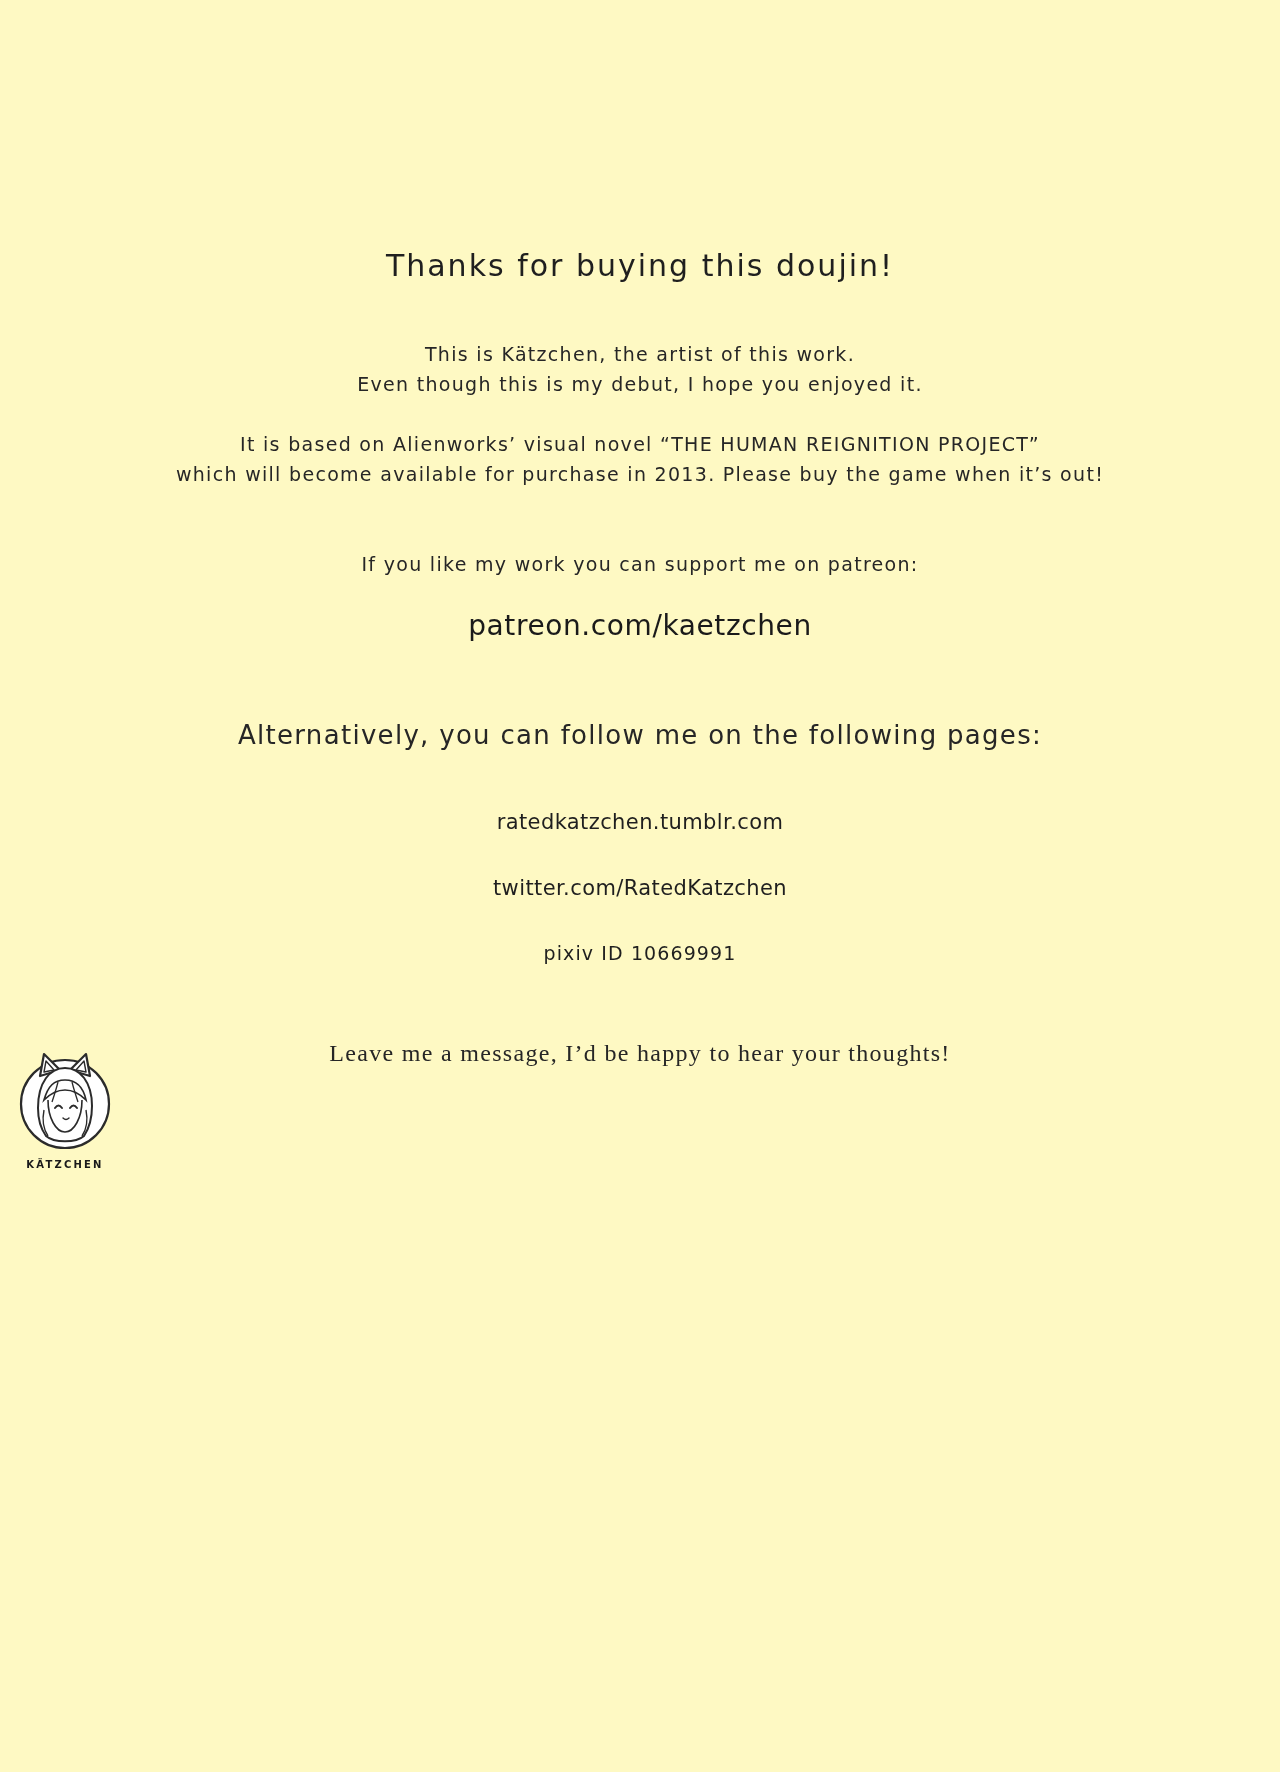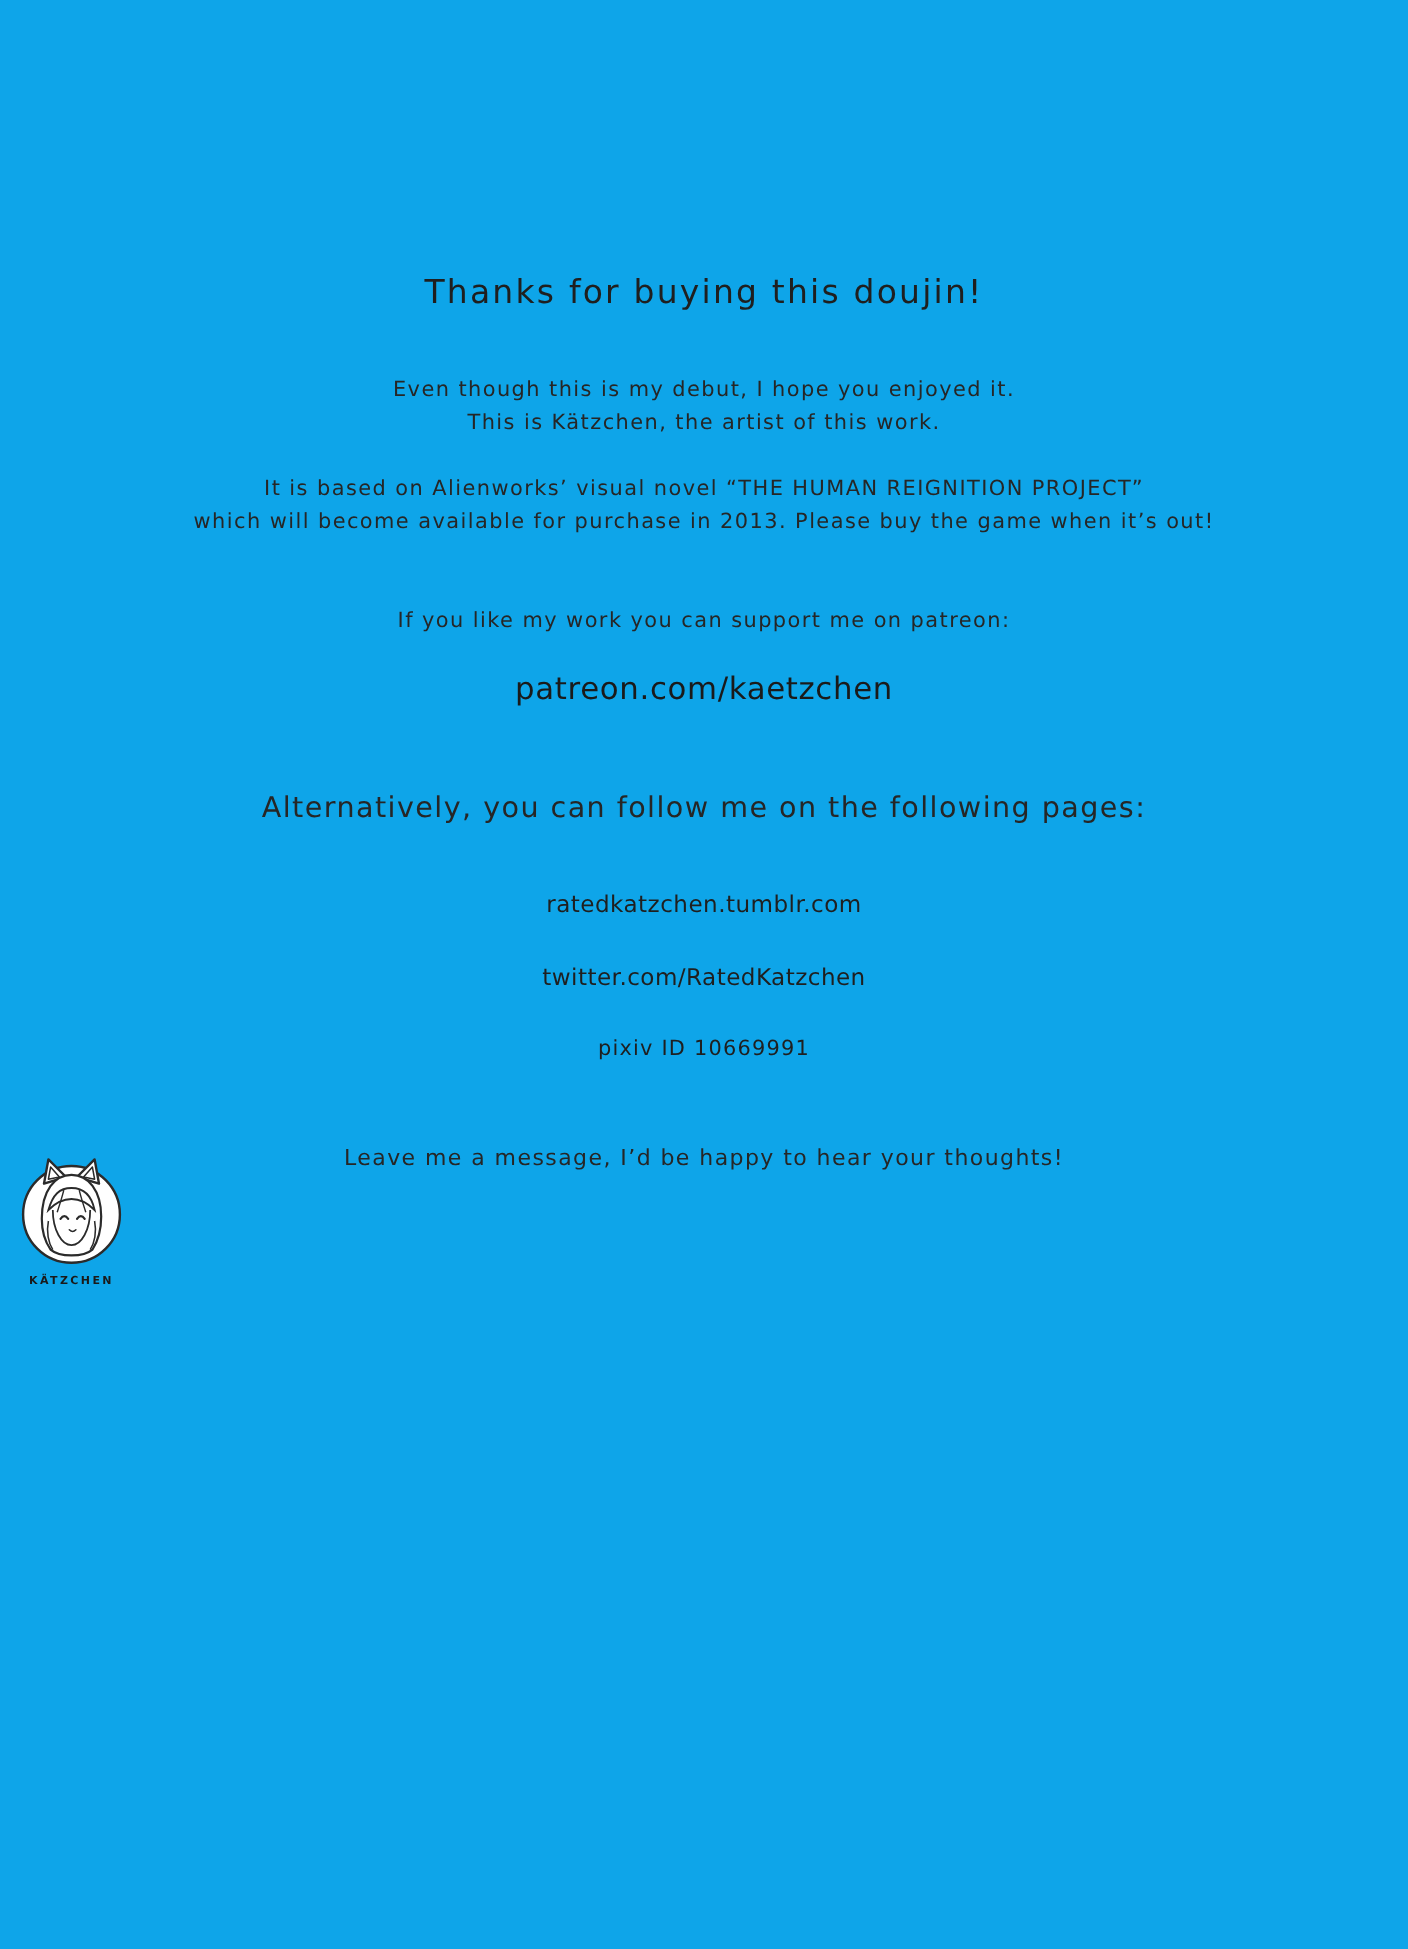--- a/index.html
+++ b/index.html
@@ -12,21 +12,21 @@
     height: 1772px;
     position: relative;
     font-family: "DejaVu Sans", sans-serif;
     color: #2b2b2b;
     overflow: hidden;
   }
 
   .page {
     position: absolute;
     inset: 0;
-    background: #0ea5e9;
+    background: #fef9c3;
     padding-left: 43px;
   }
 
   .content {
     position: absolute;
     left: 0;
     right: 0;
     top: 248px;
     text-align: center;
   }
@@ -73,24 +73,25 @@
     margin: 0 0 42px 0;
   }
 
   .social.pixiv {
     font-size: 19px;
     letter-spacing: 1.1px;
     margin-bottom: 76px;
   }
 
   .closing {
-    font-size: 20px;
+    font-size: 24px;
     letter-spacing: 1.3px;
     color: #262626;
     margin: 0;
+    font-family: Liberation Serif, serif;
   }
 
   
   .logo-wrap {
     position: absolute;
     top: 1048px;
     left: 0;
     right: 0;
     display: flex;
   }
@@ -115,22 +116,22 @@
 </head>
 <body>
 
 <div class="page">
 
   <div class="content">
 
     <h1 class="title">Thanks for buying this doujin!</h1>
 
     <p class="para">
+      <span class="line">This is Kätzchen, the artist of this work.</span>
       <span class="line">Even though this is my debut, I hope you enjoyed it.</span>
-      <span class="line">This is Kätzchen, the artist of this work.</span>
     </p>
 
     <p class="para gap-xl">
       <span class="line">It is based on Alienworks’ visual novel “THE HUMAN REIGNITION PROJECT”</span>
       <span class="line">which will become available for purchase in 2013. Please buy the game when it’s out!</span>
     </p>
 
     <p class="para">If you like my work you can support me on patreon:</p>
 
     <p class="patreon-link">patreon.com/kaetzchen</p>

